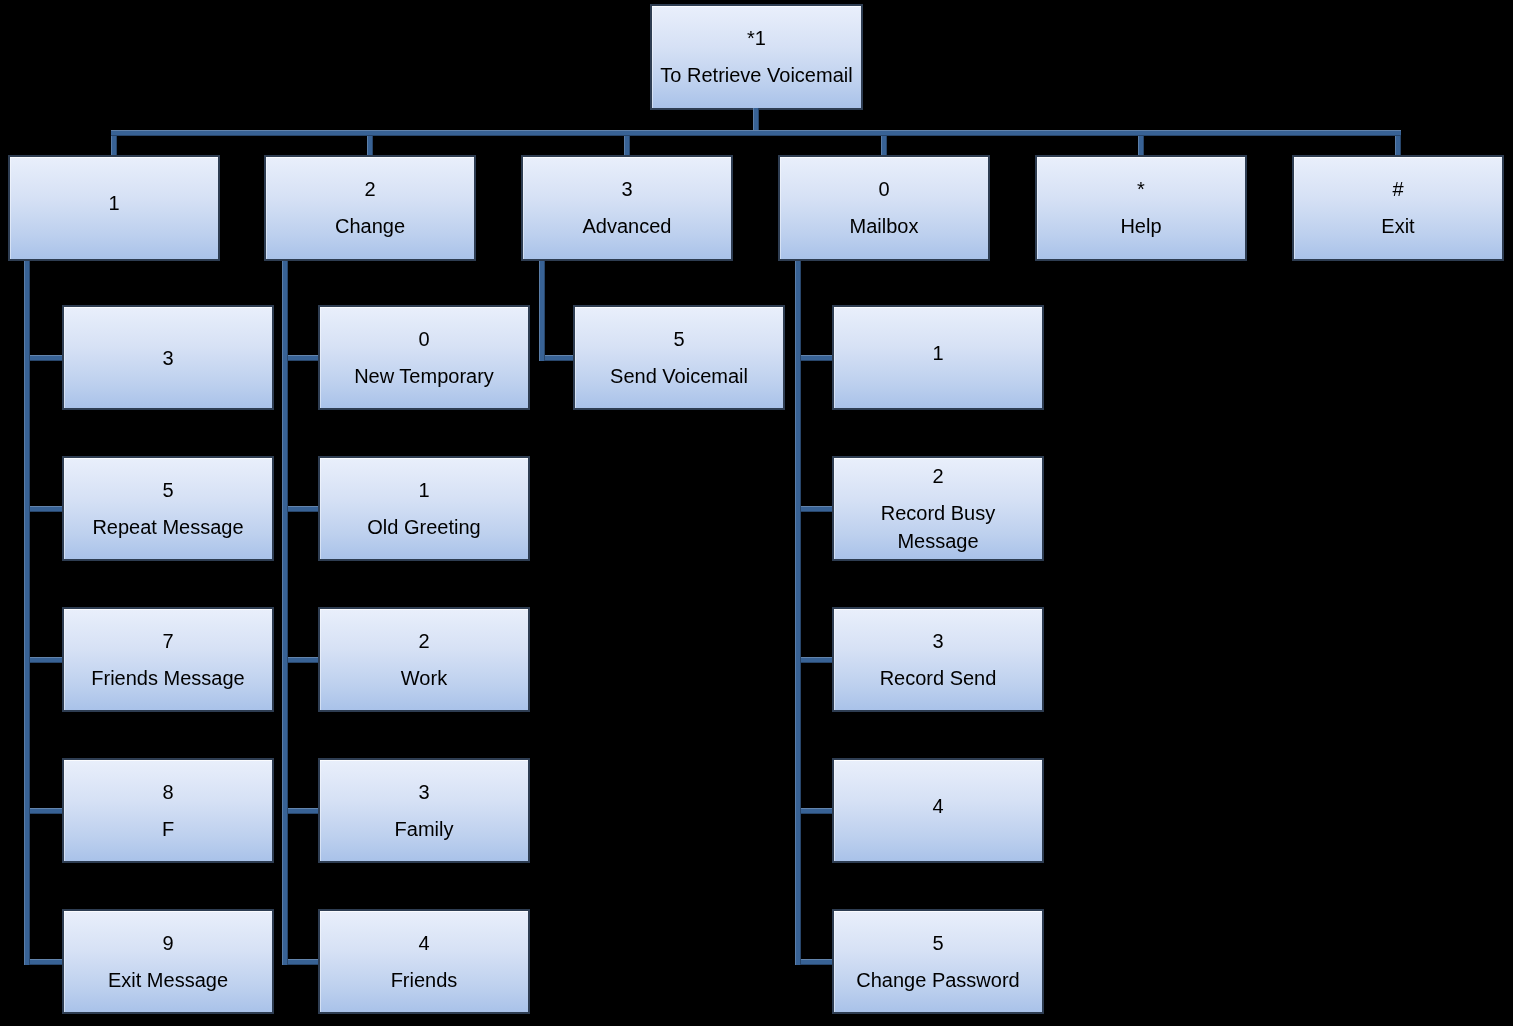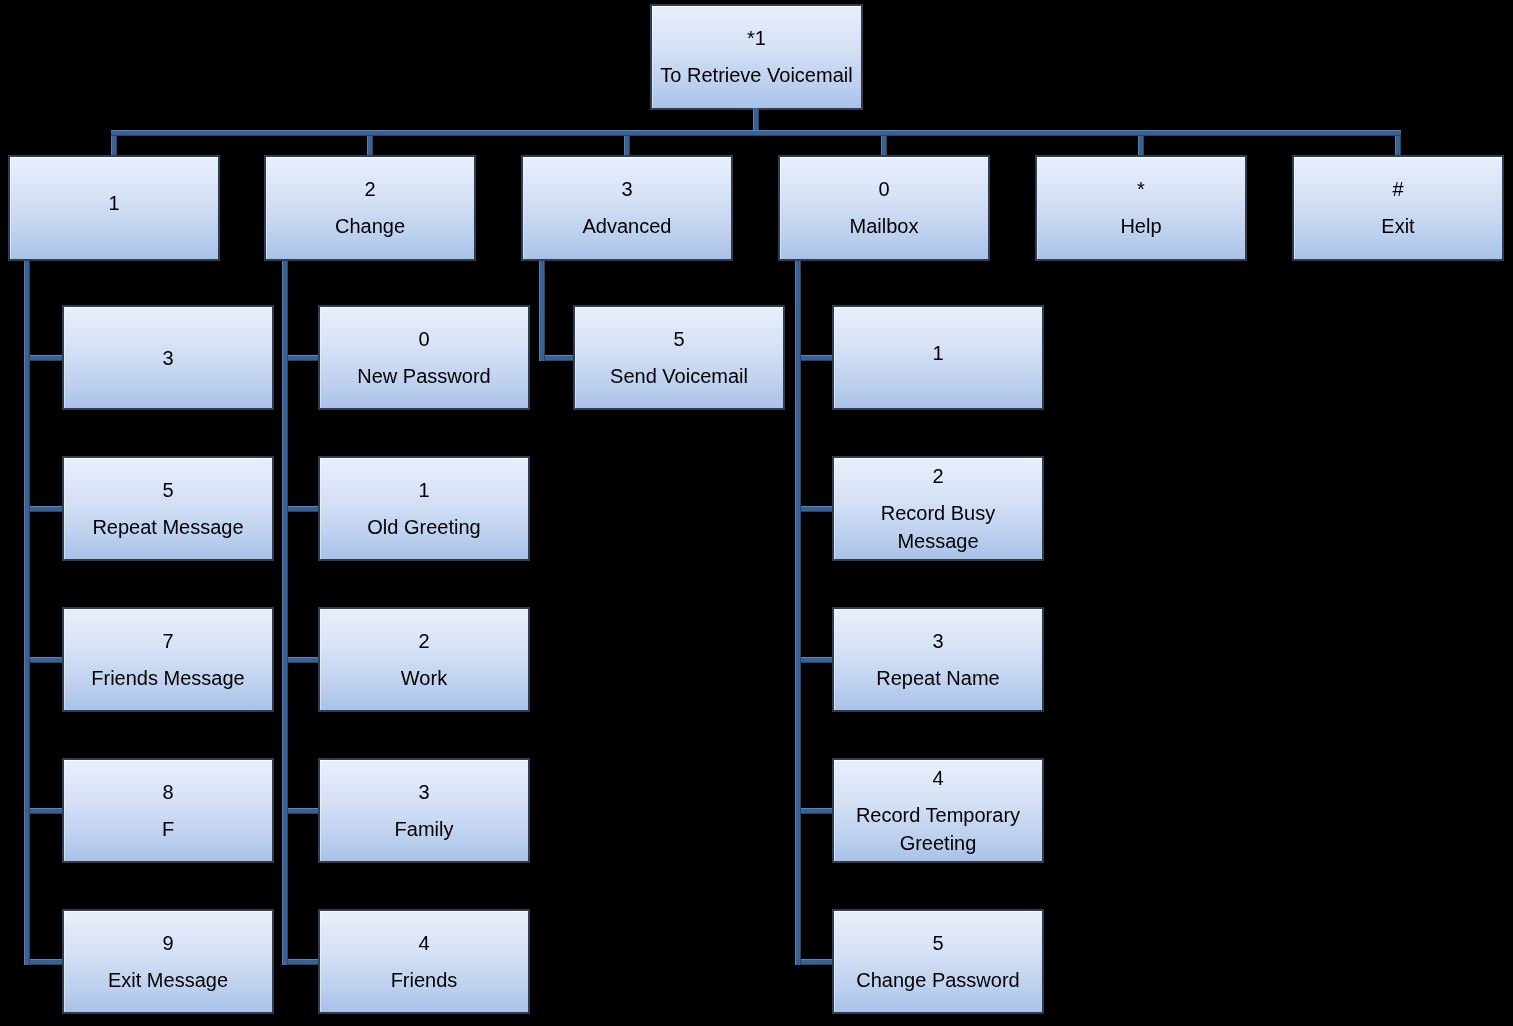--- a/index.html
+++ b/index.html
@@ -86,21 +86,21 @@
     </div>
     <div class="conn v" style="left: 24px; top: 261px; width: 6px; height: 704px;"></div>
     <div class="conn v" style="left: 367px; top: 136px; width: 6px; height: 19px;"></div>
     <div class="node" style="left: 264px; top: 155px; width: 212px; height: 106px;">
       <div class="key">2</div>
       <div class="label">Change</div>
     </div>
     <div class="conn h" style="left: 282px; top: 355px; width: 36px; height: 6px;"></div>
     <div class="node" style="left: 318px; top: 305px; width: 212px; height: 105px;">
       <div class="key">0</div>
-      <div class="label">New Password</div>
+      <div class="label">New Temporary</div>
     </div>
     <div class="conn h" style="left: 282px; top: 506px; width: 36px; height: 6px;"></div>
     <div class="node" style="left: 318px; top: 456px; width: 212px; height: 105px;">
       <div class="key">1</div>
       <div class="label">Old Greeting</div>
     </div>
     <div class="conn h" style="left: 282px; top: 657px; width: 36px; height: 6px;"></div>
     <div class="node" style="left: 318px; top: 607px; width: 212px; height: 105px;">
       <div class="key">2</div>
       <div class="label">Work</div>
@@ -137,26 +137,25 @@
       <div class="key">1</div>
     </div>
     <div class="conn h" style="left: 795px; top: 506px; width: 37px; height: 6px;"></div>
     <div class="node" style="left: 832px; top: 456px; width: 212px; height: 105px;">
       <div class="key">2</div>
       <div class="label">Record Busy Message</div>
     </div>
     <div class="conn h" style="left: 795px; top: 657px; width: 37px; height: 6px;"></div>
     <div class="node" style="left: 832px; top: 607px; width: 212px; height: 105px;">
       <div class="key">3</div>
-      <div class="label">Repeat Name</div>
+      <div class="label">Record Send</div>
     </div>
     <div class="conn h" style="left: 795px; top: 808px; width: 37px; height: 6px;"></div>
     <div class="node" style="left: 832px; top: 758px; width: 212px; height: 105px;">
       <div class="key">4</div>
-      <div class="label">Record Temporary Greeting</div>
     </div>
     <div class="conn h" style="left: 795px; top: 959px; width: 37px; height: 6px;"></div>
     <div class="node" style="left: 832px; top: 909px; width: 212px; height: 105px;">
       <div class="key">5</div>
       <div class="label">Change Password</div>
     </div>
     <div class="conn v" style="left: 795px; top: 261px; width: 6px; height: 704px;"></div>
     <div class="conn v" style="left: 1138px; top: 136px; width: 6px; height: 19px;"></div>
     <div class="node" style="left: 1035px; top: 155px; width: 212px; height: 106px;">
       <div class="key">*</div>

